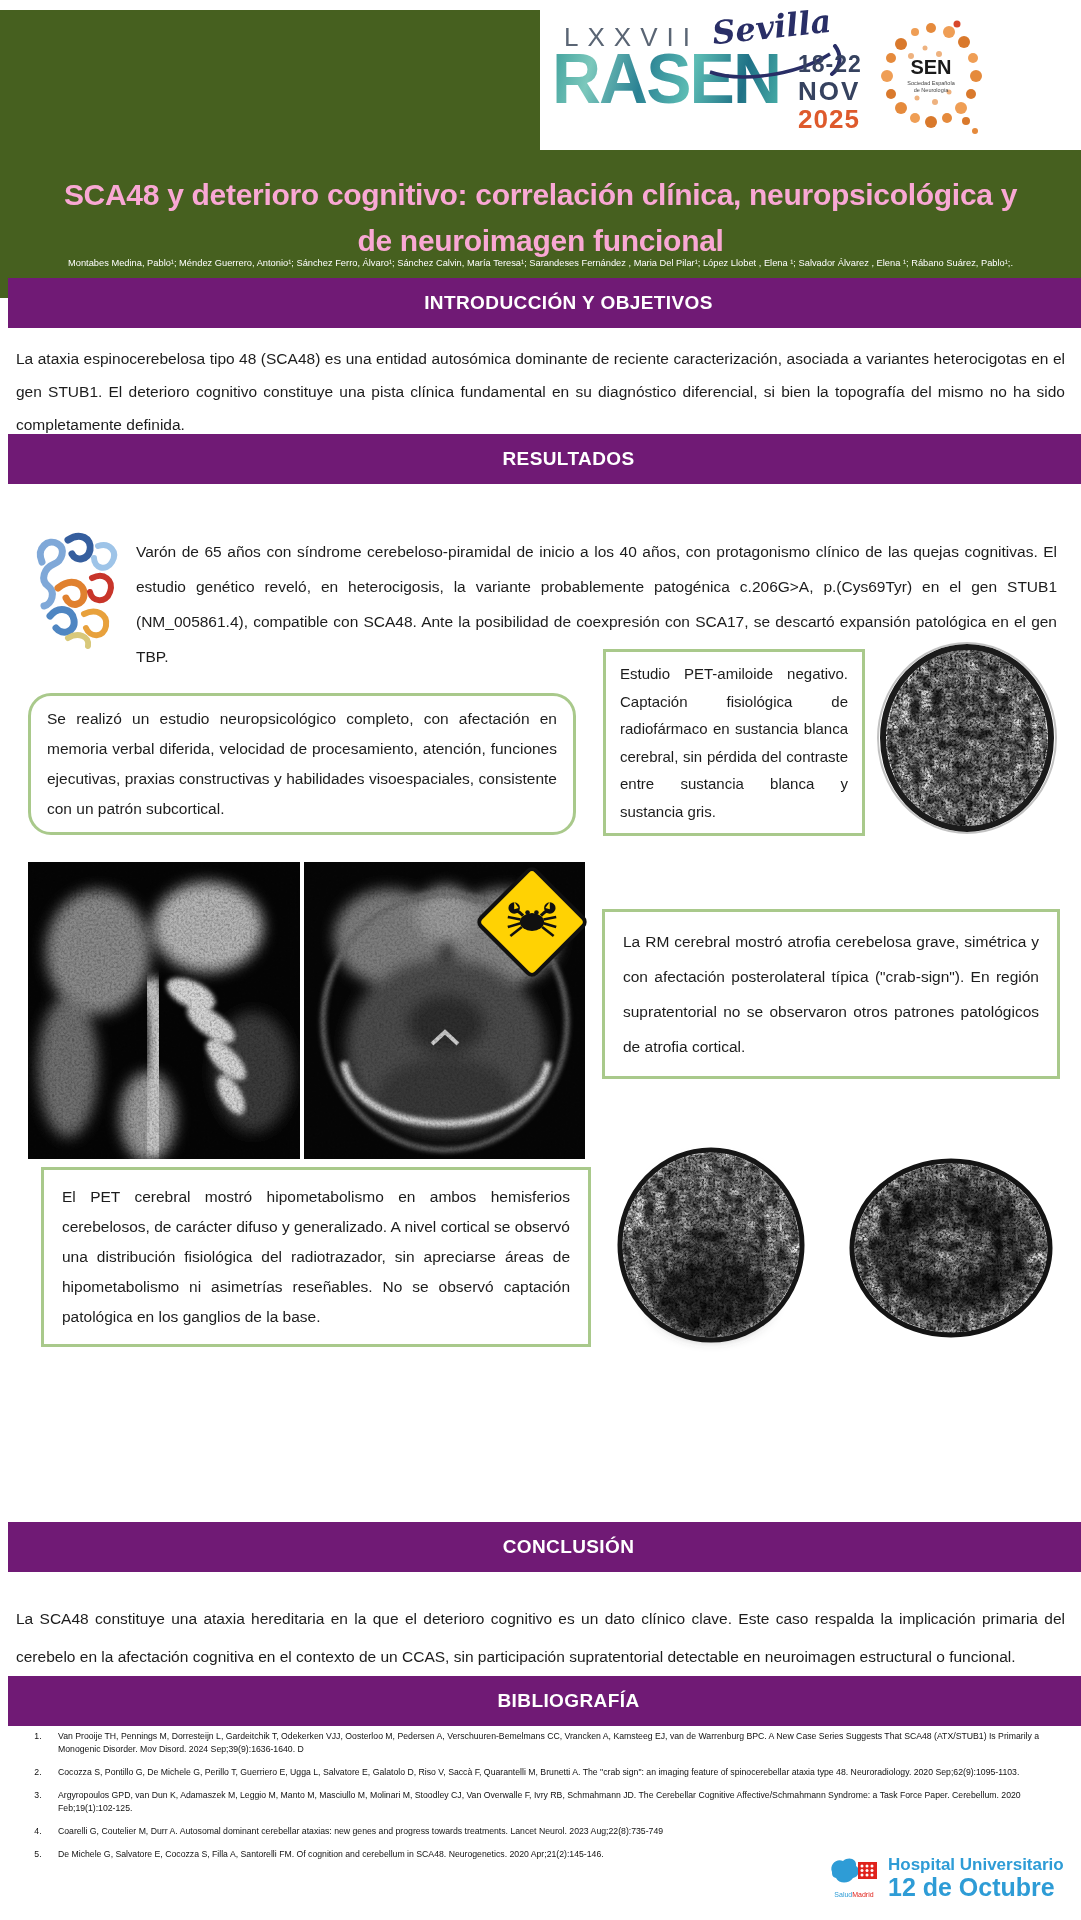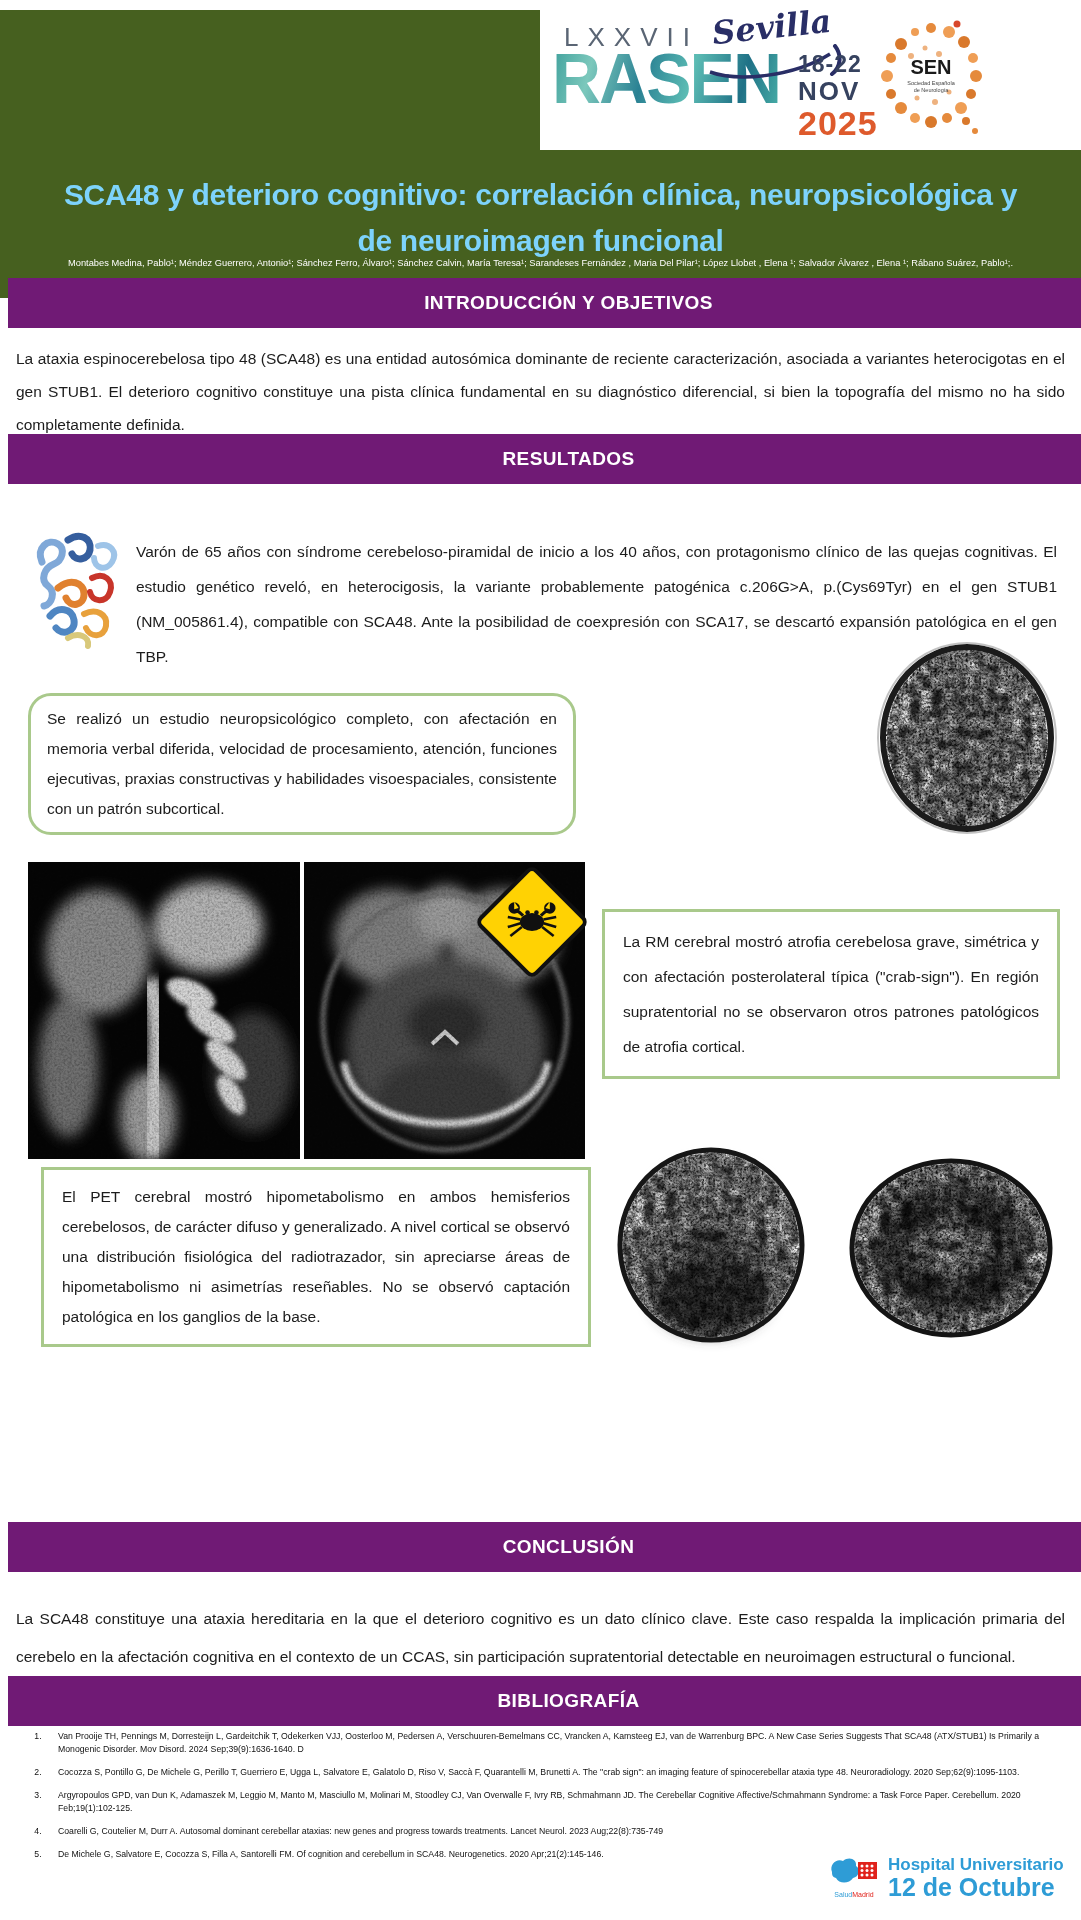--- a/index.html
+++ b/index.html
@@ -13,23 +13,23 @@
   .rasen-word{position:absolute;left:12px;top:34px;font-size:70px;font-weight:bold;line-height:1;
     letter-spacing:-2px;transform:scaleX(.97);transform-origin:left top;
     background:linear-gradient(105deg,#3d9f9b 0%,#7cc8bc 18%,#2a8193 40%,#5cbcb4 60%,#1f7186 82%,#49b0a8 100%);
     -webkit-background-clip:text;background-clip:text;color:#2f98a0;-webkit-text-fill-color:transparent;}
   .sevilla{position:absolute;left:172px;top:-2px;font-family:"DejaVu Serif",serif;font-style:italic;
     font-weight:bold;font-size:32px;color:#292e66;transform:rotate(-6deg);}
   .swoosh{position:absolute;left:168px;top:34px;}
   .dates{position:absolute;left:258px;top:42px;line-height:1.08;color:#36425f;font-weight:bold;}
   .dates .d1{font-size:23px;letter-spacing:1px;display:block;}
   .dates .d2{font-size:26px;letter-spacing:2px;display:block;}
-  .dates .d3{font-size:34px;color:#de5a2c;letter-spacing:1px;display:block;}
+  .dates .d3{font-size:26px;color:#de5a2c;letter-spacing:1px;display:block;}
   .sen-logo{position:absolute;left:332px;top:8px;width:118px;height:126px;}
-  .title{position:absolute;left:10px;top:142px;width:1061px;text-align:center;color:#7dd3fc;
+  .title{position:absolute;left:10px;top:142px;width:1061px;text-align:center;color:#f9a8d4;
     font-weight:bold;font-size:30px;line-height:46px;letter-spacing:-.3px;}
   .authors{position:absolute;left:0;top:239px;width:1081px;text-align:center;color:#fff;font-size:9.3px;}
 
   
   .band{position:absolute;left:8px;width:1065px;height:50px;background:#701a75;color:#fff;
     display:flex;align-items:center;justify-content:center;font-weight:bold;font-size:19px;letter-spacing:.4px;padding-left:28px;}
   .band-intro{top:278px;}
   .band-resultados{top:434px;}
   .band-conclusion{top:1522px;}
   .band-biblio{top:1676px;}
@@ -172,20 +172,21 @@
       <path d="M64,50 C76,44 86,52 82,64 C78,76 64,74 62,64" stroke="#c8352a" stroke-width="6"></path>
       <path d="M22,88 C30,78 44,80 46,92 C48,104 34,108 28,100" stroke="#4f86c2" stroke-width="7"></path>
       <path d="M56,86 C68,80 80,86 78,98 C76,110 62,110 58,100" stroke="#e8a13c" stroke-width="6"></path>
       <path d="M40,110 C50,104 62,108 60,118" stroke="#d8c87a" stroke-width="6"></path>
     </g>
   </svg>
 
   <p class="para case-text">Varón de 65 años con síndrome cerebeloso-piramidal de inicio a los 40 años, con protagonismo clínico de las quejas cognitivas. El estudio genético reveló, en heterocigosis, la variante probablemente patogénica c.206G&gt;A, p.(Cys69Tyr) en el gen STUB1 (NM_005861.4), compatible con SCA48. Ante la posibilidad de coexpresión con SCA17, se descartó expansión patológica en el gen TBP.</p>
 
   <div class="greenbox box-neuro">Se realizó un estudio neuropsicológico completo, con afectación en memoria verbal diferida, velocidad de procesamiento, atención, funciones ejecutivas, praxias constructivas y habilidades visoespaciales, consistente con un patrón subcortical.</div>
+  <div class="greenbox box-petamiloide">Estudio PET-amiloide negativo. Captación fisiológica de radiofármaco en sustancia blanca cerebral, sin pérdida del contraste entre sustancia blanca y sustancia gris.</div>
 
   <svg class="img-abs img-petamiloide" viewBox="0 0 202 196">
     <ellipse cx="101" cy="98" rx="86" ry="93" fill="#ededed"></ellipse>
     <g filter="url(#blur7)">
       <ellipse cx="101" cy="68" rx="40" ry="34" fill="#bdbdbd"></ellipse>
       <ellipse cx="101" cy="122" rx="34" ry="40" fill="#c4c4c4"></ellipse>
       <ellipse cx="70" cy="95" rx="18" ry="30" fill="#cfcfcf"></ellipse>
       <ellipse cx="132" cy="95" rx="18" ry="30" fill="#cfcfcf"></ellipse>
     </g>
     <ellipse cx="101" cy="98" rx="80" ry="88" fill="#777" filter="url(#blotch)" opacity="0.8"></ellipse>

